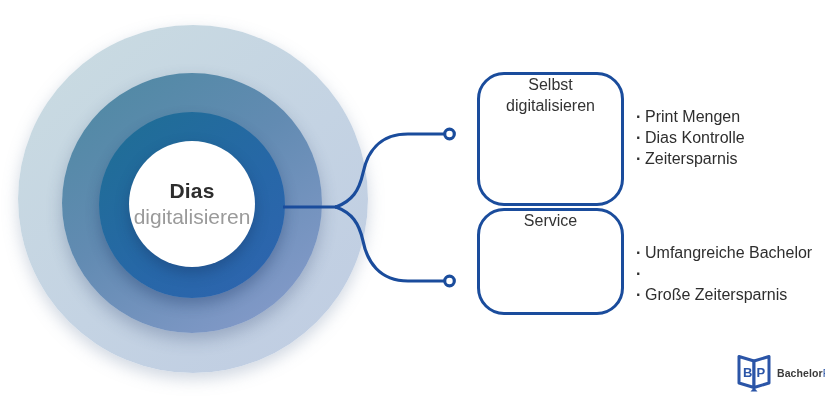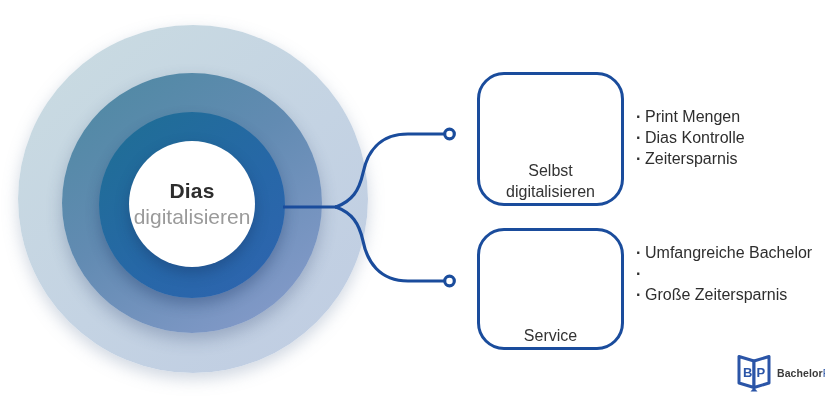--- a/index.html
+++ b/index.html
@@ -33,24 +33,24 @@
   .center-title{font-size:21px;font-weight:700;color:#2d2d2d;letter-spacing:.2px;line-height:1.1;}
   .center-subtitle{font-size:21px;color:#9a9a9a;line-height:1.2;margin-top:2px;}
 
   
   #connectors{position:absolute;left:0;top:0;width:825px;height:400px;pointer-events:none;}
 
   
   .option-box{
     position:absolute;left:477px;width:147px;box-sizing:border-box;
     border:3.5px solid #1a4c9c;border-radius:27px;background:#fff;
-    display:flex;align-items:flex-end;justify-content:center;text-align:center;
+    display:flex;align-items:flex-start;justify-content:center;text-align:center;
   }
   .option-box-top{top:72px;height:134px;}
-  .option-box-bottom{top:228px;height:122px;}
+  .option-box-bottom{top:208px;height:107px;}
   .option-label{width:118px;font-size:16px;line-height:1.3;color:#333333;}
 
   
   .bullet-list{position:absolute;left:636px;display:flex;flex-direction:column;}
   .bullet-list-top{top:106px;}
   .bullet-list-bottom{top:242px;}
   .bullet-row{display:flex;align-items:baseline;height:21px;line-height:21px;
     font-size:16px;color:#2e2e2e;}
   .bullet-dot{width:9px;font-weight:700;color:#2e2e2e;}
 

